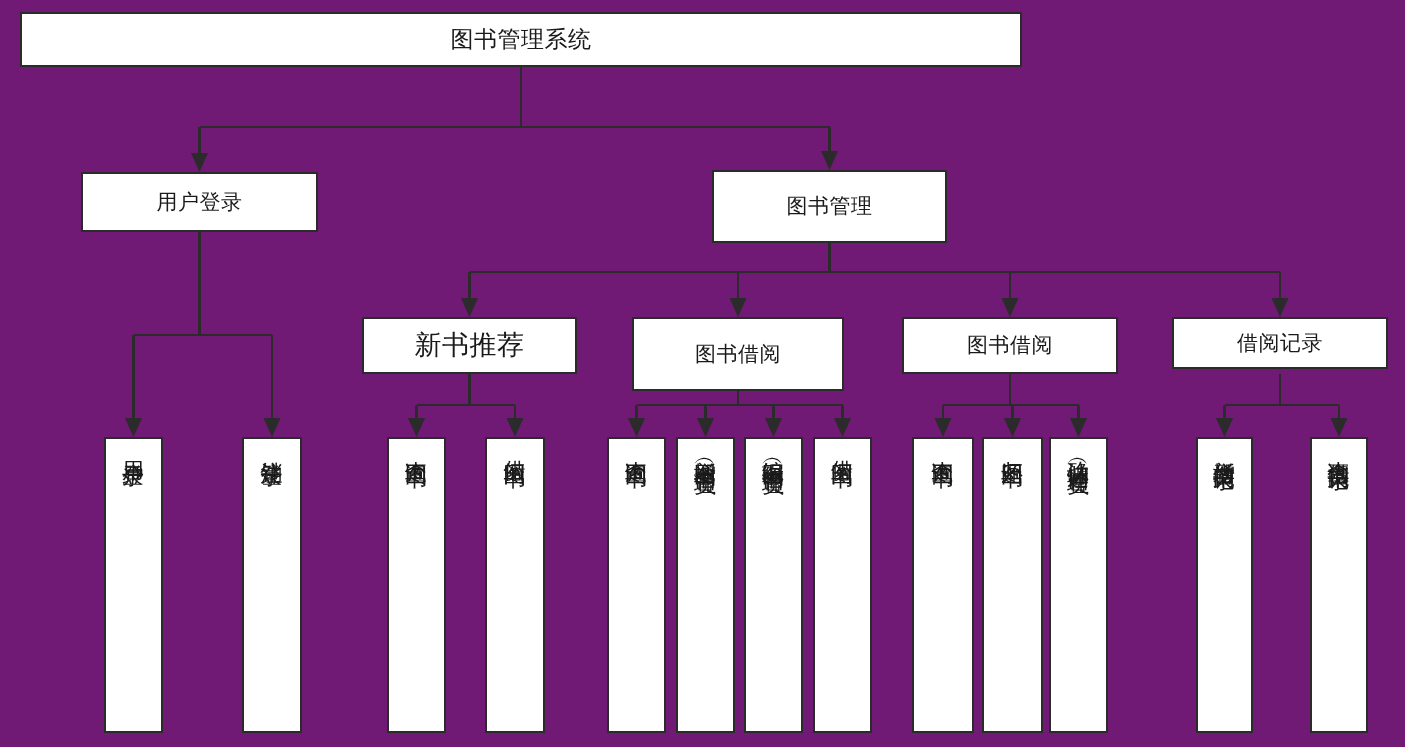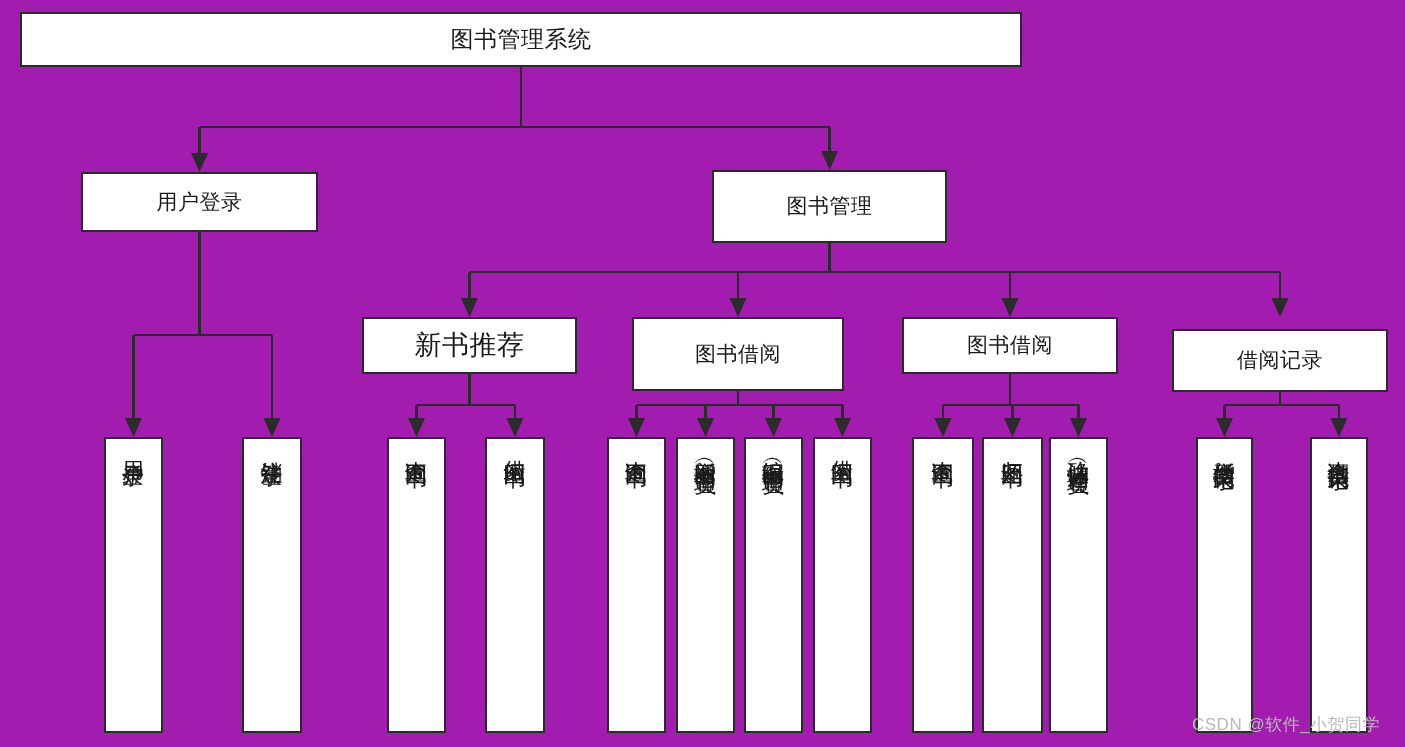--- a/index.html
+++ b/index.html
@@ -7,21 +7,21 @@
     padding: 0;
     background: #ffffff;
   }
   body {
     font-family: "Liberation Sans", "DejaVu Sans", sans-serif;
   }
   #canvas {
     position: relative;
     width: 1405px;
     height: 747px;
-    background: #a21caf;
+    background: #701a75;
     overflow: hidden;
   }
   #edges {
     position: absolute;
     left: 0;
     top: 0;
     width: 1405px;
     height: 747px;
   }
   .node {
@@ -132,21 +132,21 @@
       </div>
       <div class="node horizontal" style="left: 362px; top: 317px; width: 215px; height: 57px;">
         <span class="label" style="font-size: 27px;">新书推荐</span>
       </div>
       <div class="node horizontal" style="left: 632px; top: 317px; width: 212px; height: 74px;">
         <span class="label" style="font-size: 21px;">图书借阅</span>
       </div>
       <div class="node horizontal" style="left: 902px; top: 317px; width: 216px; height: 57px;">
         <span class="label" style="font-size: 21px;">图书借阅</span>
       </div>
-      <div class="node horizontal" style="left: 1172px; top: 329px; width: 216px; height: 63px;">
+      <div class="node horizontal" style="left: 1172px; top: 317px; width: 216px; height: 52px;">
         <span class="label" style="font-size: 21px;">借阅记录</span>
       </div>
       <div class="node vertical" style="left: 104px; top: 437px; width: 59px; height: 296px;">
         <span class="label" style="font-size: 22px;">用户登录</span>
       </div>
       <div class="node vertical" style="left: 242px; top: 437px; width: 60px; height: 296px;">
         <span class="label" style="font-size: 22px;">注销登录</span>
       </div>
       <div class="node vertical" style="left: 387px; top: 437px; width: 59px; height: 296px;">
         <span class="label" style="font-size: 22px;">查询图书</span>
@@ -175,14 +175,13 @@
       <div class="node vertical" style="left: 1049px; top: 437px; width: 59px; height: 296px;">
         <span class="label" style="font-size: 22px;">确认归还（管理员）</span>
       </div>
       <div class="node vertical" style="left: 1196px; top: 437px; width: 57px; height: 296px;">
         <span class="label" style="font-size: 22px;">新增借阅记录</span>
       </div>
       <div class="node vertical" style="left: 1310px; top: 437px; width: 58px; height: 296px;">
         <span class="label" style="font-size: 22px;">查询借阅记录</span>
       </div>
     </div>
-  <div class="watermark" style="left:1192px; top:713px;">CSDN @软件_小贺同学</div>
 </div>
 
 </body></html>

